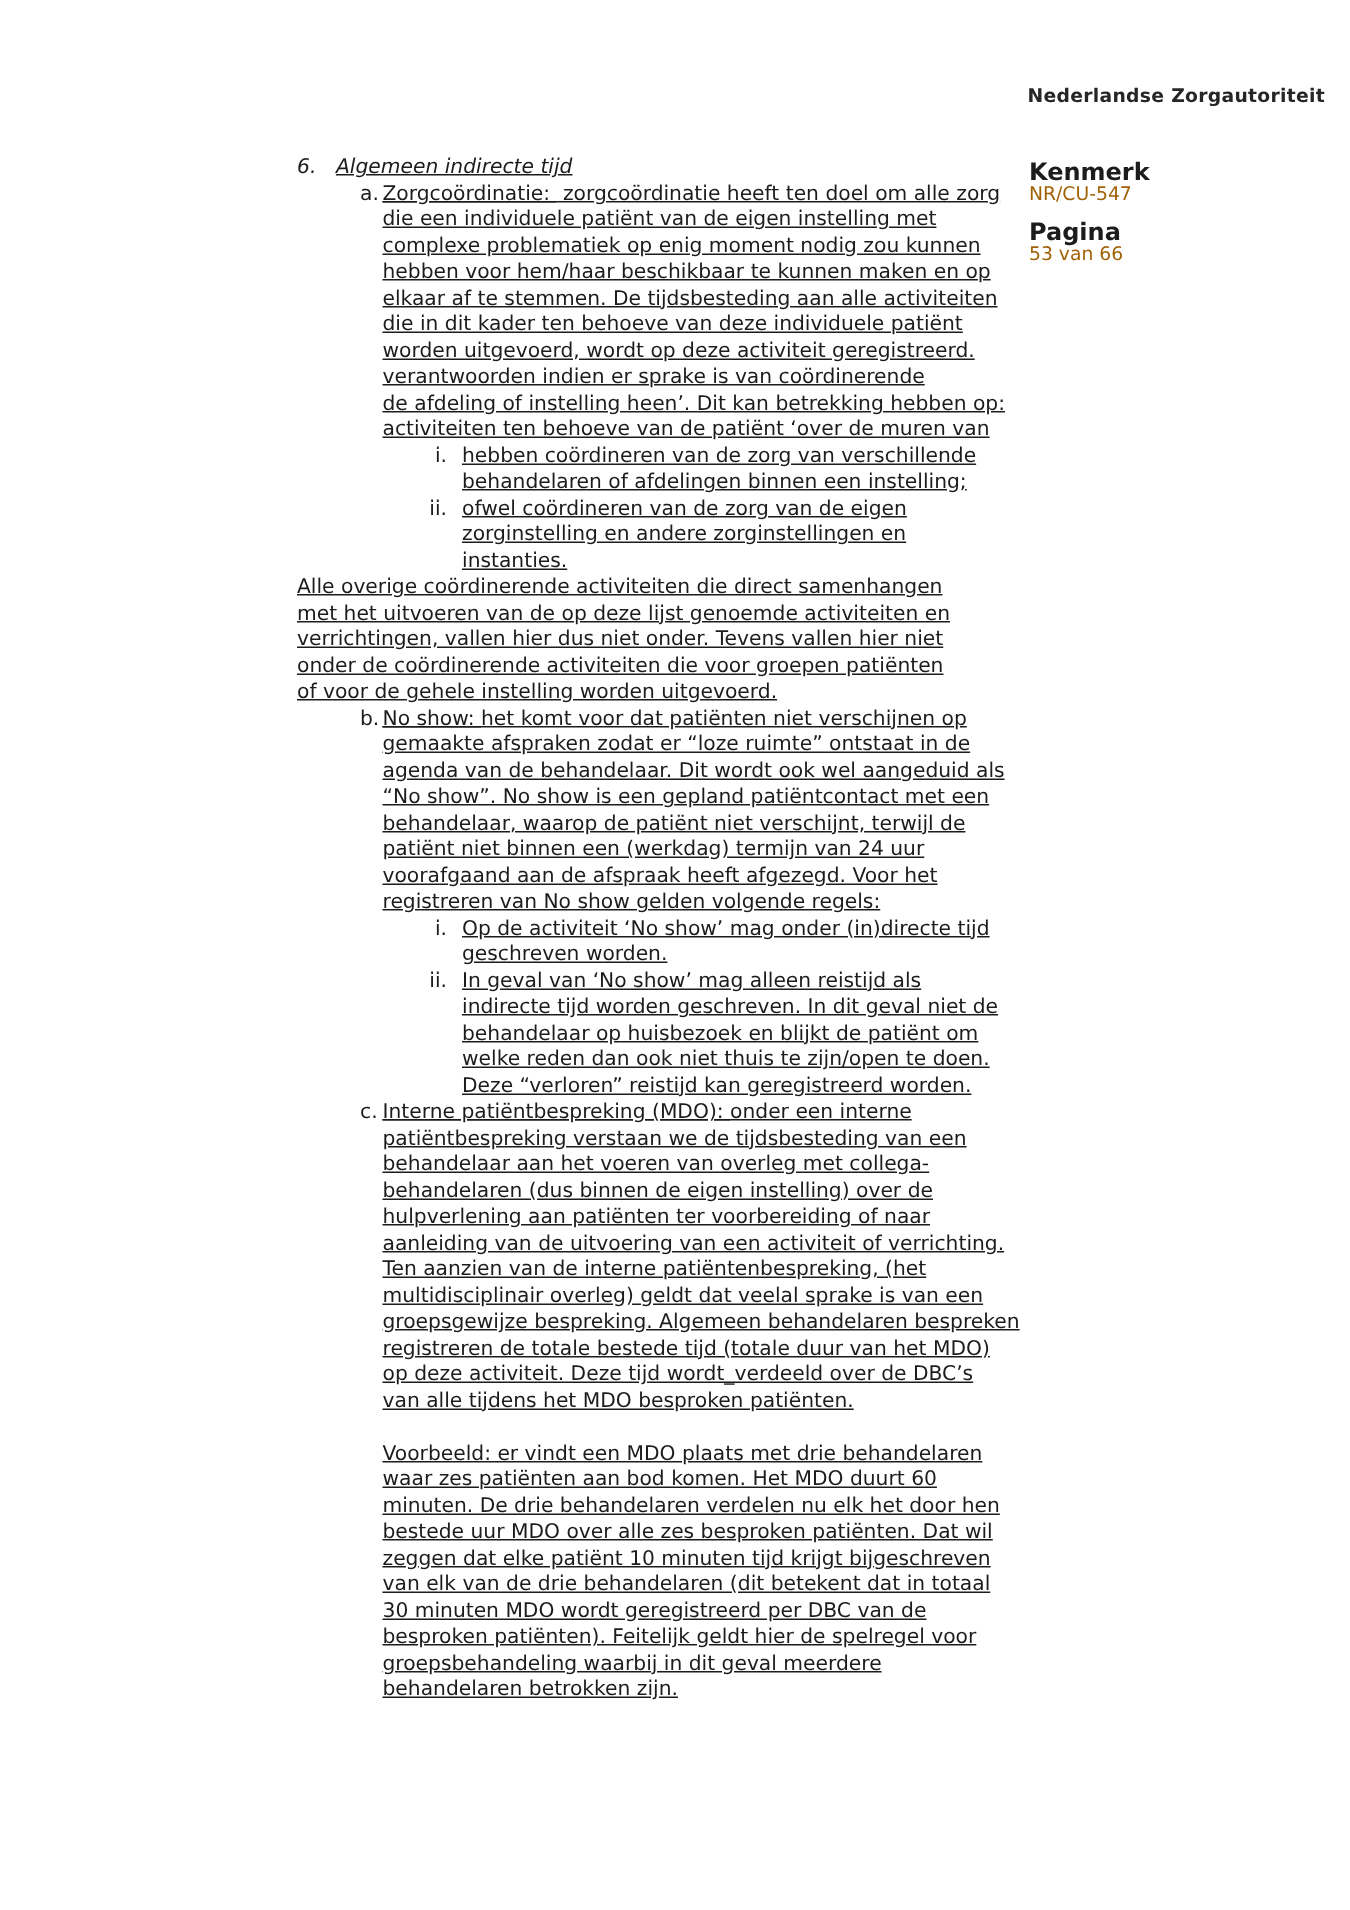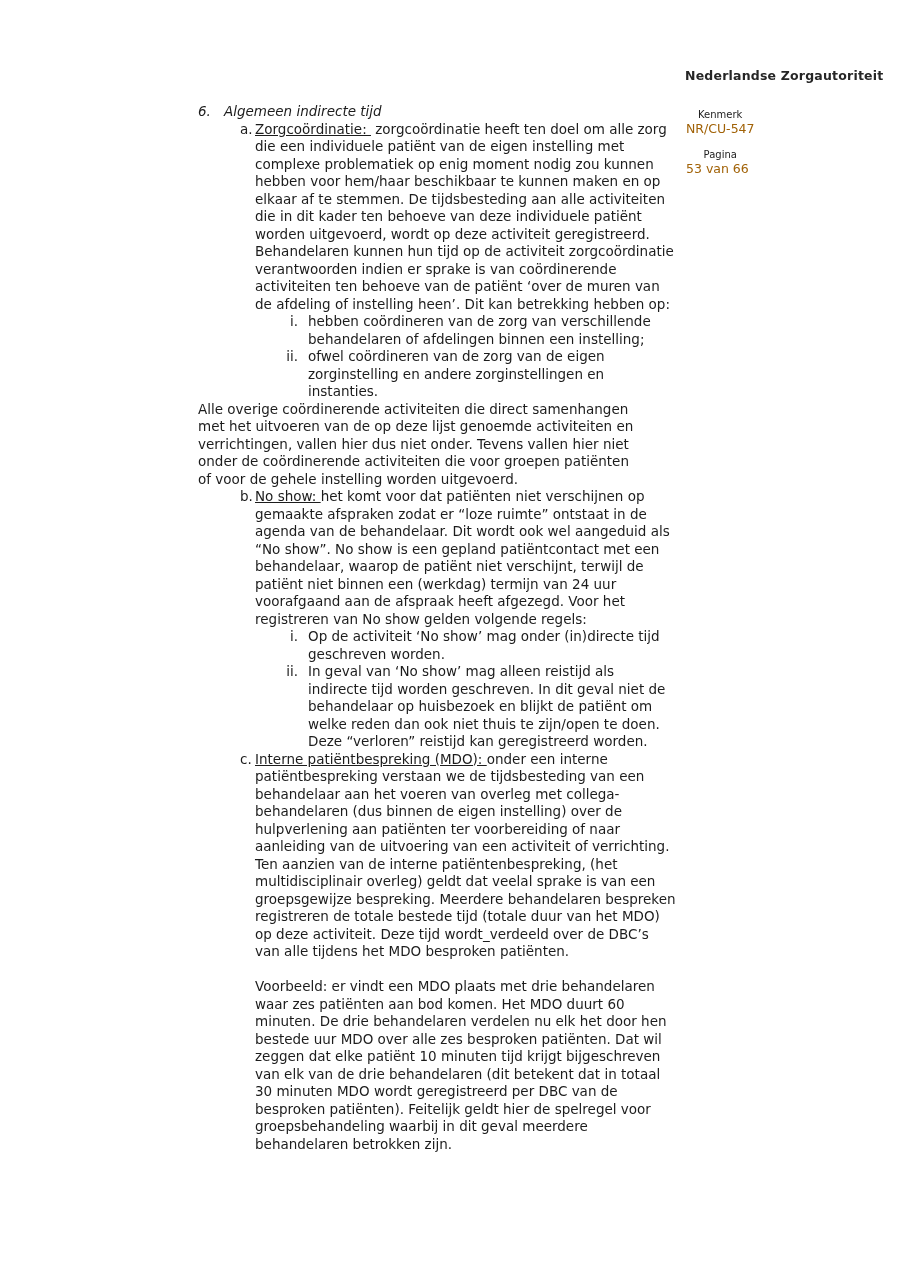--- a/index.html
+++ b/index.html
@@ -12,55 +12,54 @@
     width: 900px;
     height: 1273px;
     background: #ffffff;
     font-family: "DejaVu Sans", "Liberation Sans", sans-serif;
     color: #1c1c1c;
     overflow: hidden;
   }
   .logo {
     position: absolute;
     left: 685px;
-    top: 68px;
+    top: 56px;
     font-size: 12.5px;
     font-weight: bold;
     color: #262626;
     letter-spacing: 0.2px;
   }
   .meta {
     position: absolute;
     left: 686px;
     top: 108px;
     font-size: 12.5px;
     line-height: 14px;
   }
   .meta-label {
-    font-size: 10px;
-    font-weight: normal;
+    font-size: 16px;
+    font-weight: bold;
     color: #1c1c1c;
-    text-align: center;
   }
   .meta-value {
     font-size: 12.5px;
     color: #a16207;
     margin-bottom: 12px;
   }
   .content {
     position: absolute;
     left: 198px;
     top: 103px;
     width: 490px;
     font-size: 13.5px;
     line-height: 17.5px;
   }
   .line { display: flex; align-items: baseline; }
   .line .marker { flex: none; white-space: pre; }
-  .line .text { white-space: pre-wrap; }
+  .line .text { white-space: pre-wrap; text-decoration: underline; }
   .heading { font-style: italic; }
   .heading .marker { width: 26px; }
   .letter { padding-left: 42px; }
   .letter .marker { width: 15px; }
   .roman { padding-left: 85px; }
   .roman .marker { width: 15px; text-align: right; margin-right: 10px; }
   .para { padding-left: 0; }
   .para1 { padding-left: 57px; }
   .spacer { height: 17.5px; }
   .lead { text-decoration: underline; text-align: right; }
@@ -106,33 +105,29 @@
       <div class="line letter">
         <span class="marker"></span>
         <span class="text">die in dit kader ten behoeve van deze individuele patiënt</span>
       </div>
       <div class="line letter">
         <span class="marker"></span>
         <span class="text">worden uitgevoerd, wordt op deze activiteit geregistreerd.</span>
       </div>
       <div class="line letter">
         <span class="marker"></span>
-        <span class="text">Behandelaren kunnen hun tijd op de activiteit zorgcoördinatie</span>
-      </div>
-      <div class="line letter">
-        <span class="marker"></span>
         <span class="text">verantwoorden indien er sprake is van coördinerende</span>
       </div>
       <div class="line letter">
         <span class="marker"></span>
+        <span class="text">de afdeling of instelling heen’. Dit kan betrekking hebben op:</span>
+      </div>
+      <div class="line letter">
+        <span class="marker"></span>
         <span class="text">activiteiten ten behoeve van de patiënt ‘over de muren van</span>
-      </div>
-      <div class="line letter">
-        <span class="marker"></span>
-        <span class="text">de afdeling of instelling heen’. Dit kan betrekking hebben op:</span>
       </div>
       <div class="line roman">
         <span class="marker">i.</span>
         <span class="text">hebben coördineren van de zorg van verschillende</span>
       </div>
       <div class="line roman">
         <span class="marker"></span>
         <span class="text">behandelaren of afdelingen binnen een instelling;</span>
       </div>
       <div class="line roman">
@@ -249,21 +244,21 @@
       <div class="line letter">
         <span class="marker"></span>
         <span class="text">Ten aanzien van de interne patiëntenbespreking, (het</span>
       </div>
       <div class="line letter">
         <span class="marker"></span>
         <span class="text">multidisciplinair overleg) geldt dat veelal sprake is van een</span>
       </div>
       <div class="line letter">
         <span class="marker"></span>
-        <span class="text">groepsgewijze bespreking. Meerdere behandelaren bespreken</span>
+        <span class="text">groepsgewijze bespreking. Algemeen behandelaren bespreken</span>
       </div>
       <div class="line letter">
         <span class="marker"></span>
         <span class="text">registreren de totale bestede tijd (totale duur van het MDO)</span>
       </div>
       <div class="line letter">
         <span class="marker"></span>
         <span class="text">op deze activiteit. Deze tijd wordt_verdeeld over de DBC’s</span>
       </div>
       <div class="line letter">

